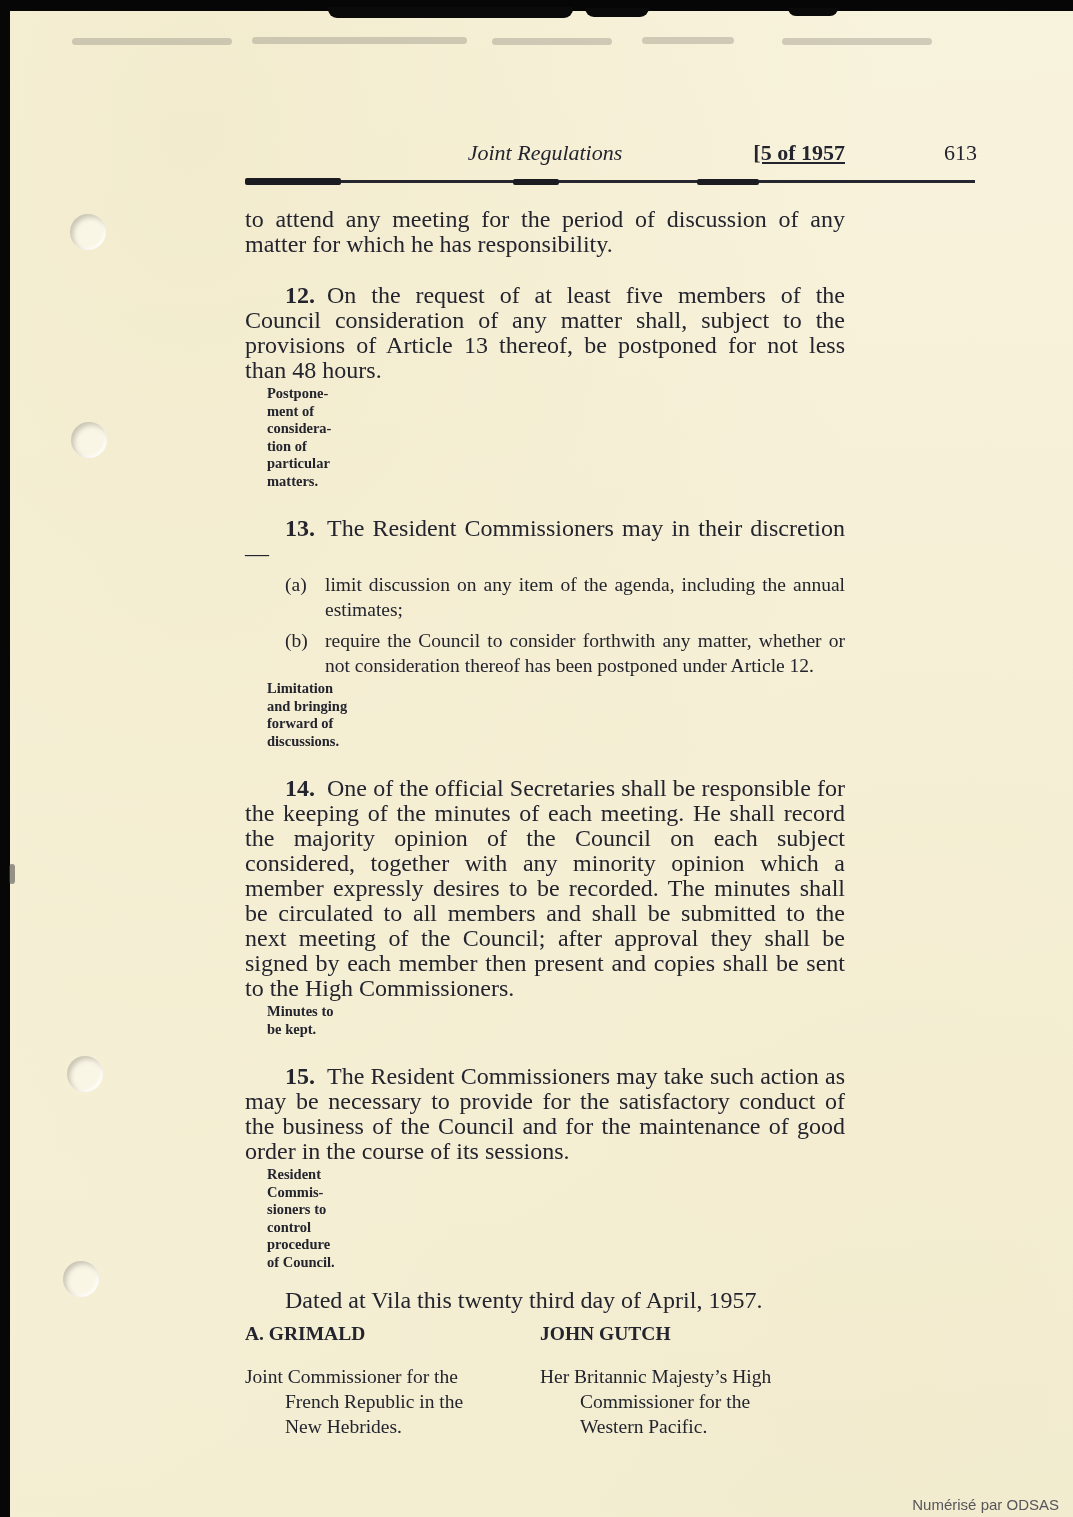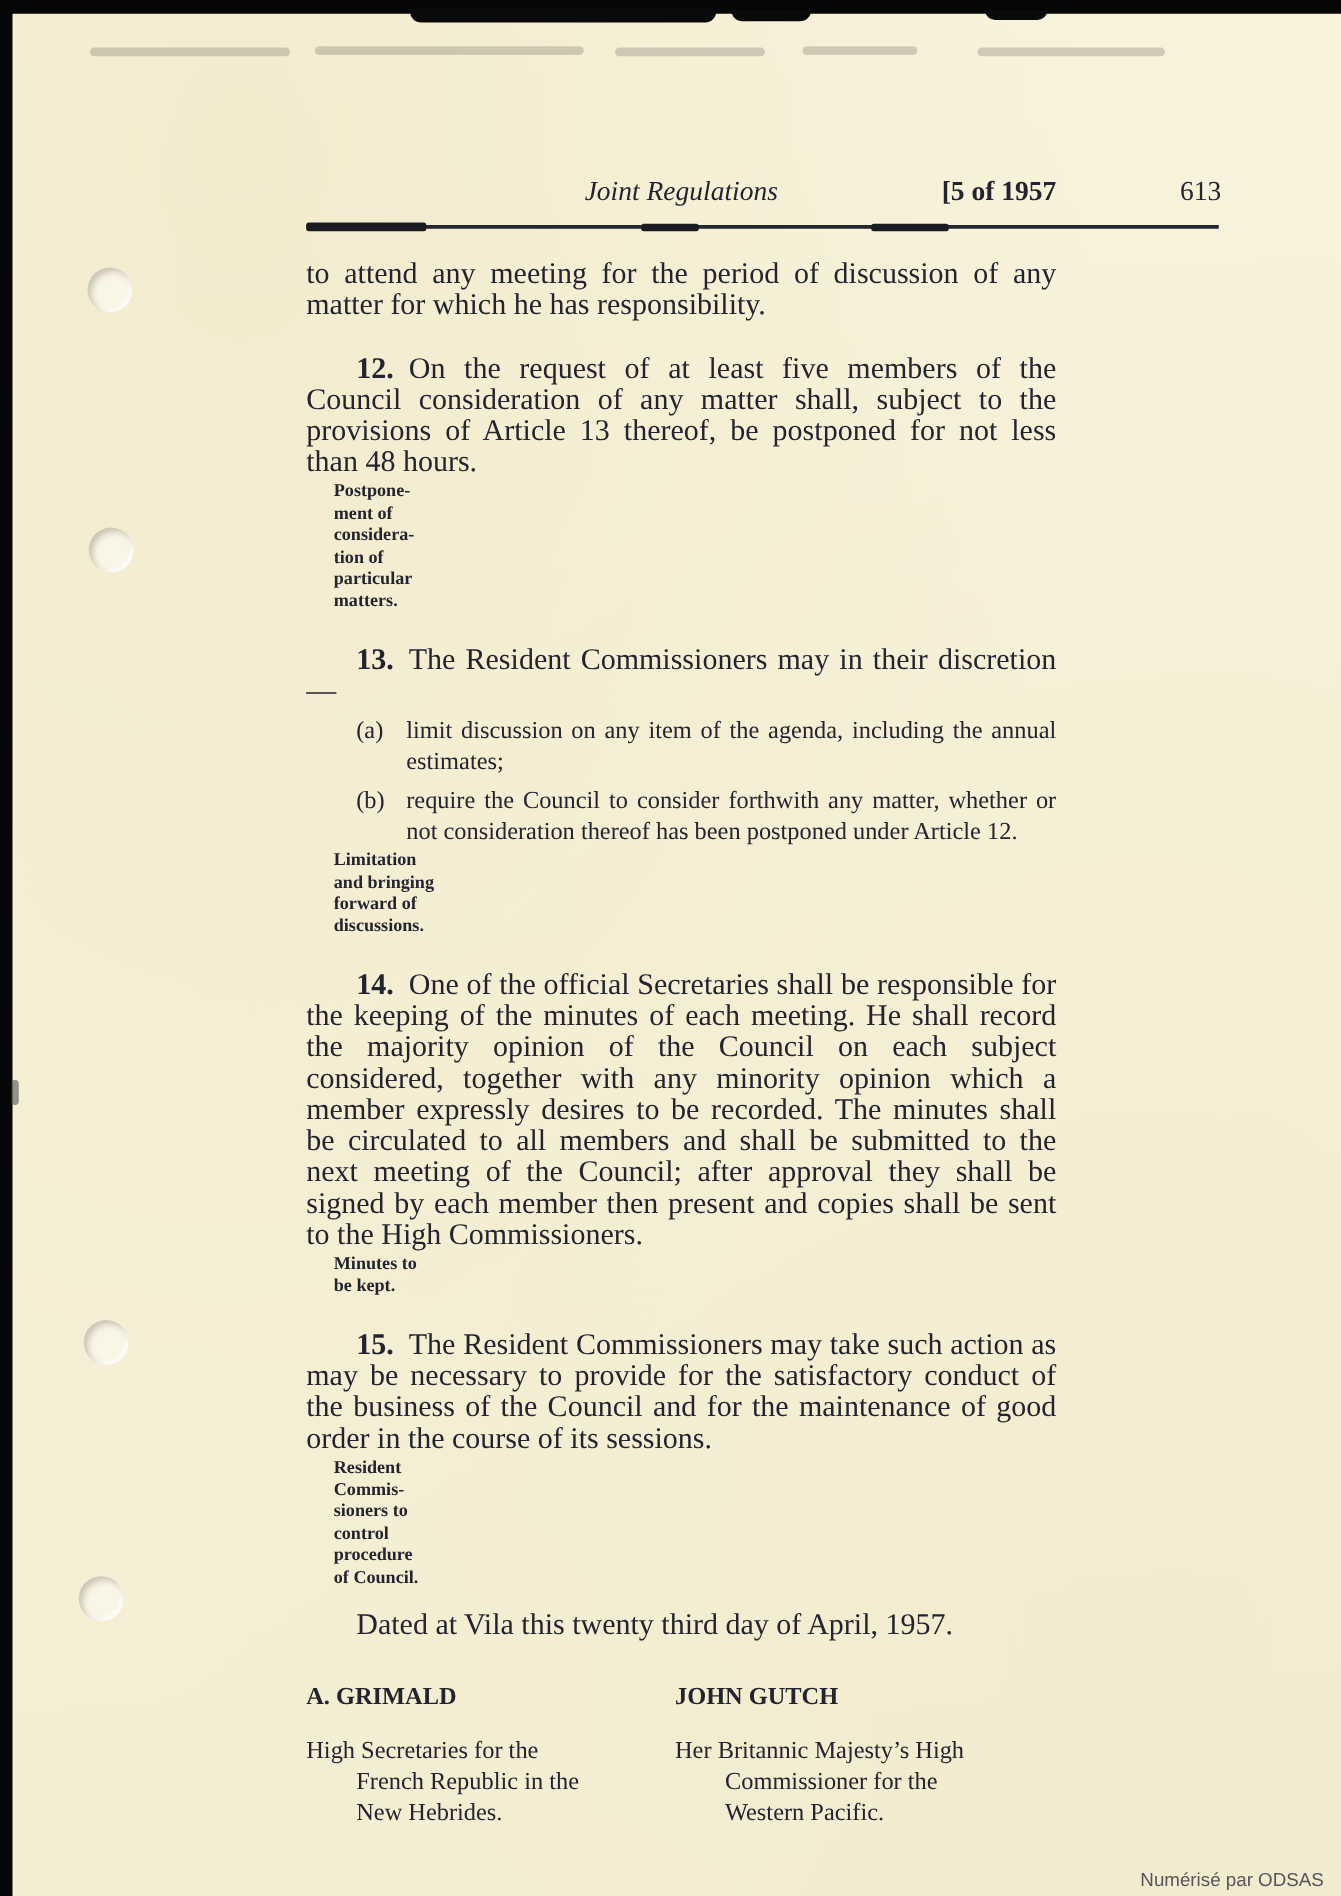--- a/index.html
+++ b/index.html
@@ -44,21 +44,21 @@
   .hole-2 { left: 71px; top: 422px; }
   .hole-3 { left: 67px; top: 1056px; }
   .hole-4 { left: 63px; top: 1261px; }
 
   
   .content { position: absolute; left: 245px; top: 140px; width: 732px; }
 
   .header-row { position: relative; height: 28px; font-size: 22px; }
   .header-main { position: relative; width: 600px; height: 28px; float: left; }
   .header-title { text-align: center; font-style: italic; }
-  .header-citation { position: absolute; right: 0; top: 0; font-weight: bold; }
+  .header-citation { position: absolute; right: 0; top: 0; font-weight: bold; text-decoration: underline; }
   .header-page { float: right; width: 110px; text-align: right; }
   .header-row::after { content: ""; display: block; clear: both; }
 
   .head-rule { position: relative; margin-top: 12px; width: 730px; height: 3px; background: #26262e; }
   .rule-smudge { position: absolute; background: #1b1b22; border-radius: 2px; }
   .smudge-1 { left: 0;    top: -2px; width: 96px; height: 7px; }
   .smudge-2 { left: 268px; top: -1px; width: 46px; height: 6px; }
   .smudge-3 { left: 452px; top: -1px; width: 62px; height: 6px; }
 
   .row { display: flex; align-items: flex-start; }
@@ -74,21 +74,21 @@
   .num { font-weight: bold; margin-right: 12px; }
 
   .mt-intro { margin-top: 24px; }
   .mt-sec   { margin-top: 26px; flex-direction: column; }
   .mt-dated { margin-top: 17px; }
 
   .list-item { display: flex; margin-top: 6px; font-size: 19.5px; line-height: 25px; }
   .list-marker { flex: none; width: 40px; margin-left: 40px; }
   .list-text { flex: 1; text-align: justify; }
 
-  .sig-row { display: flex; margin-top: 32px; width: 600px; }
+  .sig-row { display: flex; margin-top: 8px; width: 600px; }
   .sig-col-left { width: 295px; }
   .sig-col-right { flex: 1; }
   .sig-name { font-weight: bold; font-size: 19.5px; line-height: 25px; }
   .sig-lines { margin-top: 18px; font-size: 19.5px; line-height: 25px; }
   .sig-line-cont { padding-left: 40px; }
 
   .end-rule { width: 200px; height: 3px; background: #34343e; margin: 98px auto 0 auto; }
 
   .footer-credit {
     position: absolute; right: 14px; bottom: 4px;
@@ -204,21 +204,21 @@
       <div class="main-col">
         <p class="para indent">Dated at Vila this twenty third day of April, 1957.</p>
       </div>
       <div class="note-col"></div>
     </div>
 
     <div class="sig-row">
       <div class="sig-col-left">
         <div class="sig-name">A. GRIMALD</div>
         <div class="sig-lines">
-          <div class="sig-line">High Secretaries for the</div>
+          <div class="sig-line">Joint Commissioner for the</div>
           <div class="sig-line sig-line-cont">French Republic in the</div>
           <div class="sig-line sig-line-cont">New Hebrides.</div>
         </div>
       </div>
       <div class="sig-col-right">
         <div class="sig-name">JOHN GUTCH</div>
         <div class="sig-lines">
           <div class="sig-line">Her Britannic Majesty’s High</div>
           <div class="sig-line sig-line-cont">Commissioner for the</div>
           <div class="sig-line sig-line-cont">Western Pacific.</div>

